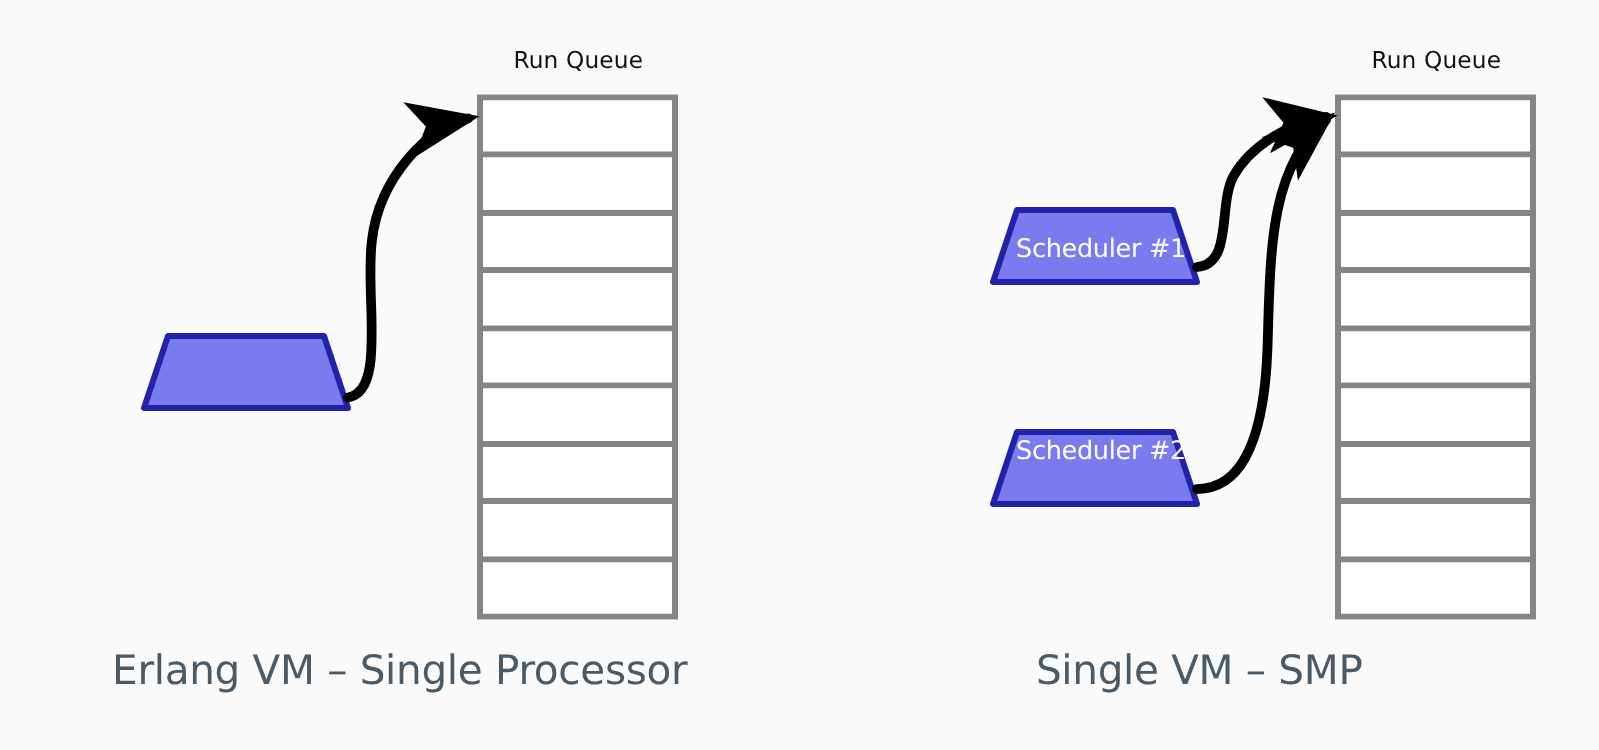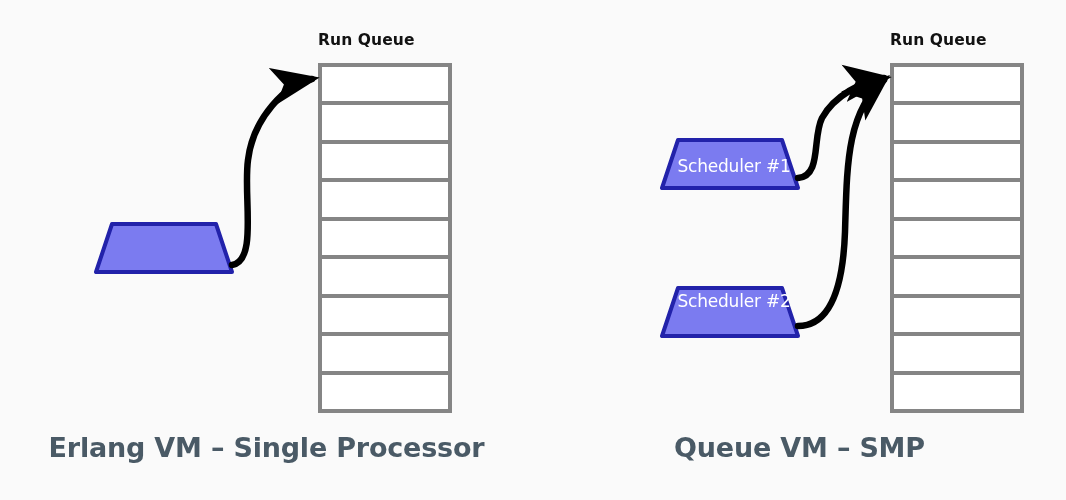--- a/index.html
+++ b/index.html
@@ -27,24 +27,25 @@
     height: 500px;
   }
   #panel-left  { left: 0px;   width: 533px; }
   #panel-right { left: 533px; width: 533px; }
 
   
   .queue-title {
     position: absolute;
     font-family: "DejaVu Sans", sans-serif;
     font-size: 15.5px;
-    font-weight: 700;
+    font-weight: 400;
     color: #121212;
     letter-spacing: 0.1px;
     white-space: nowrap;
+    text-align: center;
   }
   #queue-title-left  { left: 318px; width: 135px; top: 31px; }
   #queue-title-right { left: 885px; width: 135px; top: 31px; }
 
   
   .queue-box {
     position: absolute;
     box-sizing: border-box;
     border: 4px solid #858585;
     background: #ffffff;
@@ -93,21 +94,21 @@
     width: 1066px; height: 500px;
     pointer-events: none;
     overflow: visible;
   }
 
   
   .caption {
     position: absolute;
     font-family: "DejaVu Sans", sans-serif;
     font-size: 27px;
-    font-weight: 700;
+    font-weight: 400;
     color: #4a5a66;
     letter-spacing: -0.2px;
     white-space: nowrap;
     text-align: center;
   }
   #caption-left  { left: 0px;   top: 432px; width: 533px; }
   #caption-right { left: 533px; top: 432px; width: 533px; }
 </style>
 </head>
 <body>
@@ -156,21 +157,21 @@
     <svg class="scheduler" id="sched-one" style="left:113px;" viewBox="0 0 168 56">
       <polygon points="16,52 152,52 136,4 32,4" fill="#7b7bf0" stroke="#2222aa" stroke-width="4" stroke-linejoin="round"></polygon>
     </svg>
     <div class="sched-label" id="sched-one-label" style="left:117px;">Scheduler #1</div>
 
     <svg class="scheduler" id="sched-two" style="left:113px;" viewBox="0 0 168 56">
       <polygon points="16,52 152,52 136,4 32,4" fill="#7b7bf0" stroke="#2222aa" stroke-width="4" stroke-linejoin="round"></polygon>
     </svg>
     <div class="sched-label" id="sched-two-label" style="left:117px;">Scheduler #2</div>
 
-    <div class="caption" id="caption-right" style="left:0px;">Queue VM – SMP</div>
+    <div class="caption" id="caption-right" style="left:0px;">Single VM – SMP</div>
   </div>
 
   <svg class="arrows" viewBox="0 0 1066 500">
     <defs>
       <marker id="head" markerWidth="9" markerHeight="9" refX="6.2" refY="3.2" orient="auto" markerUnits="strokeWidth">
         <path d="M0,0.3 L7.4,3.2 L0,6.1 L1.8,3.2 Z" fill="#000000"></path>
       </marker>
     </defs>
 
     <path d="M 232 265 C 258 261 243 196 248 160 C 253 118 286 84 312 79" fill="none" stroke="#000000" stroke-width="6.5" stroke-linecap="round" marker-end="url(#head)"></path>

